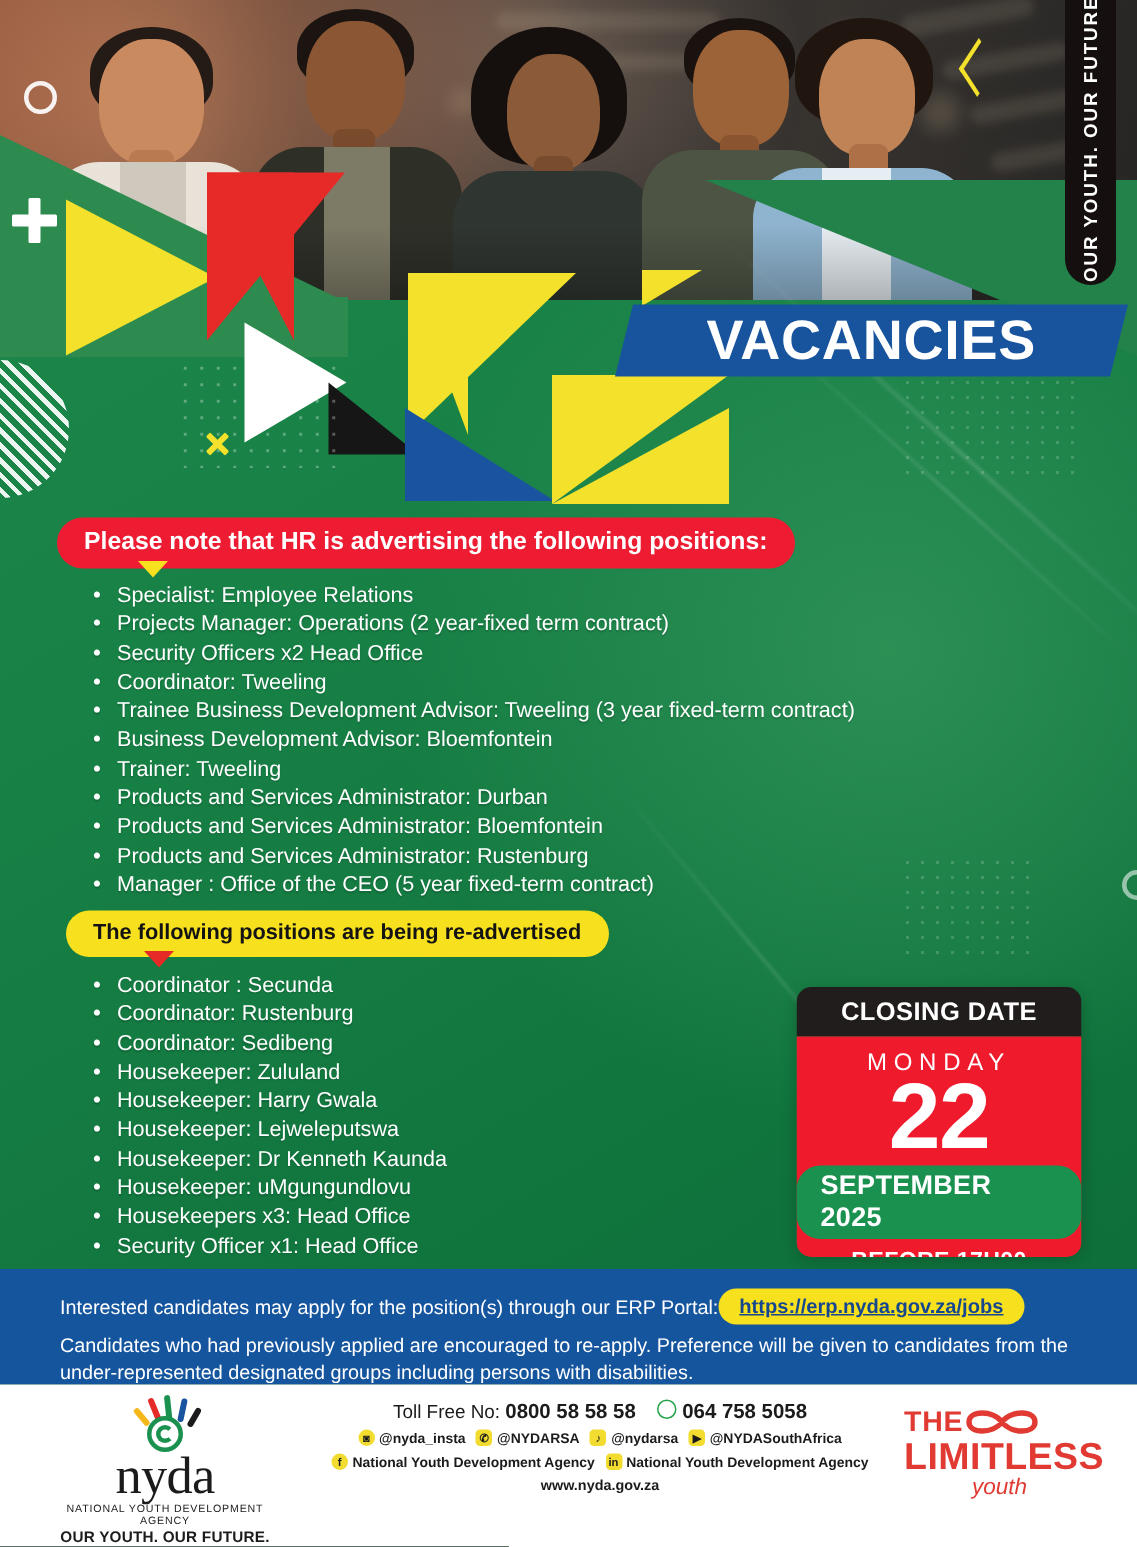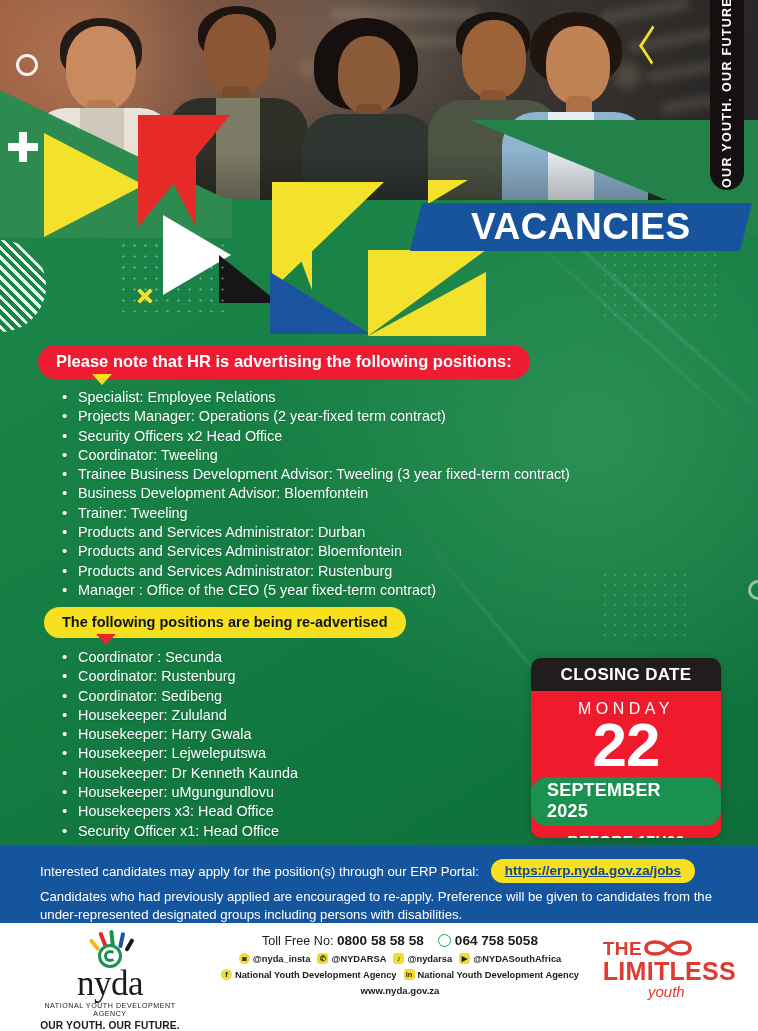--- a/index.html
+++ b/index.html
@@ -161,21 +161,21 @@
     border-radius:16px; padding:3px 16px 4px; margin-top:3px; letter-spacing:.2px;
   }
   .cd-before { color:#fff; font-weight:bold; font-size:15.5px; margin-top:6px; letter-spacing:.2px; }
 
   
   .blue-band {
     position:absolute; left:0; top:846px; width:758px; height:77px;
     background:#15559e; color:#fff;
   }
   .blue-band .row1 {
-    position:absolute; left:40px; top:13px; display:flex; align-items:center; gap:12px;
+    position:absolute; left:40px; top:13px; display:flex; align-items:center; 
   }
   .bb-text { font-size:13.2px; }
   .url-pill {
     background:#f7e01e; color:#14478f; font-weight:bold; font-size:13.4px;
     border-radius:14px; padding:4px 14px 5px;
   }
   .blue-band .row2 {
     position:absolute; left:40px; top:42px; width:690px;
     font-size:13.2px; line-height:17.5px;
   }
@@ -400,21 +400,21 @@
       <div class="nyda-sub1">NATIONAL YOUTH DEVELOPMENT AGENCY</div>
       <div class="nyda-sub2">OUR YOUTH. OUR FUTURE.</div>
     </div>
 
     <div class="contact">
       <div style="display:flex;align-items:center;justify-content:center;gap:14px;">
         <div class="tollfree">
           <span>Toll Free No:</span>
           <b>0800 58 58 58</b>
         </div>
-        <div style="display:flex;align-items:center;gap:4px;">
+        <div style="display:flex;align-items:flex-start;gap:4px;">
           <span style="display:inline-block;width:13px;height:13px;border:1.6px solid #25a34a;border-radius:50%;"></span>
           <span class="wa-num">064 758 5058</span>
         </div>
       </div>
 
       <div class="social-row" id="social-row-1">
           <span class="social-item">
             <span class="sicon circle">◙</span>
             <span>@nyda_insta</span>
           </span>

